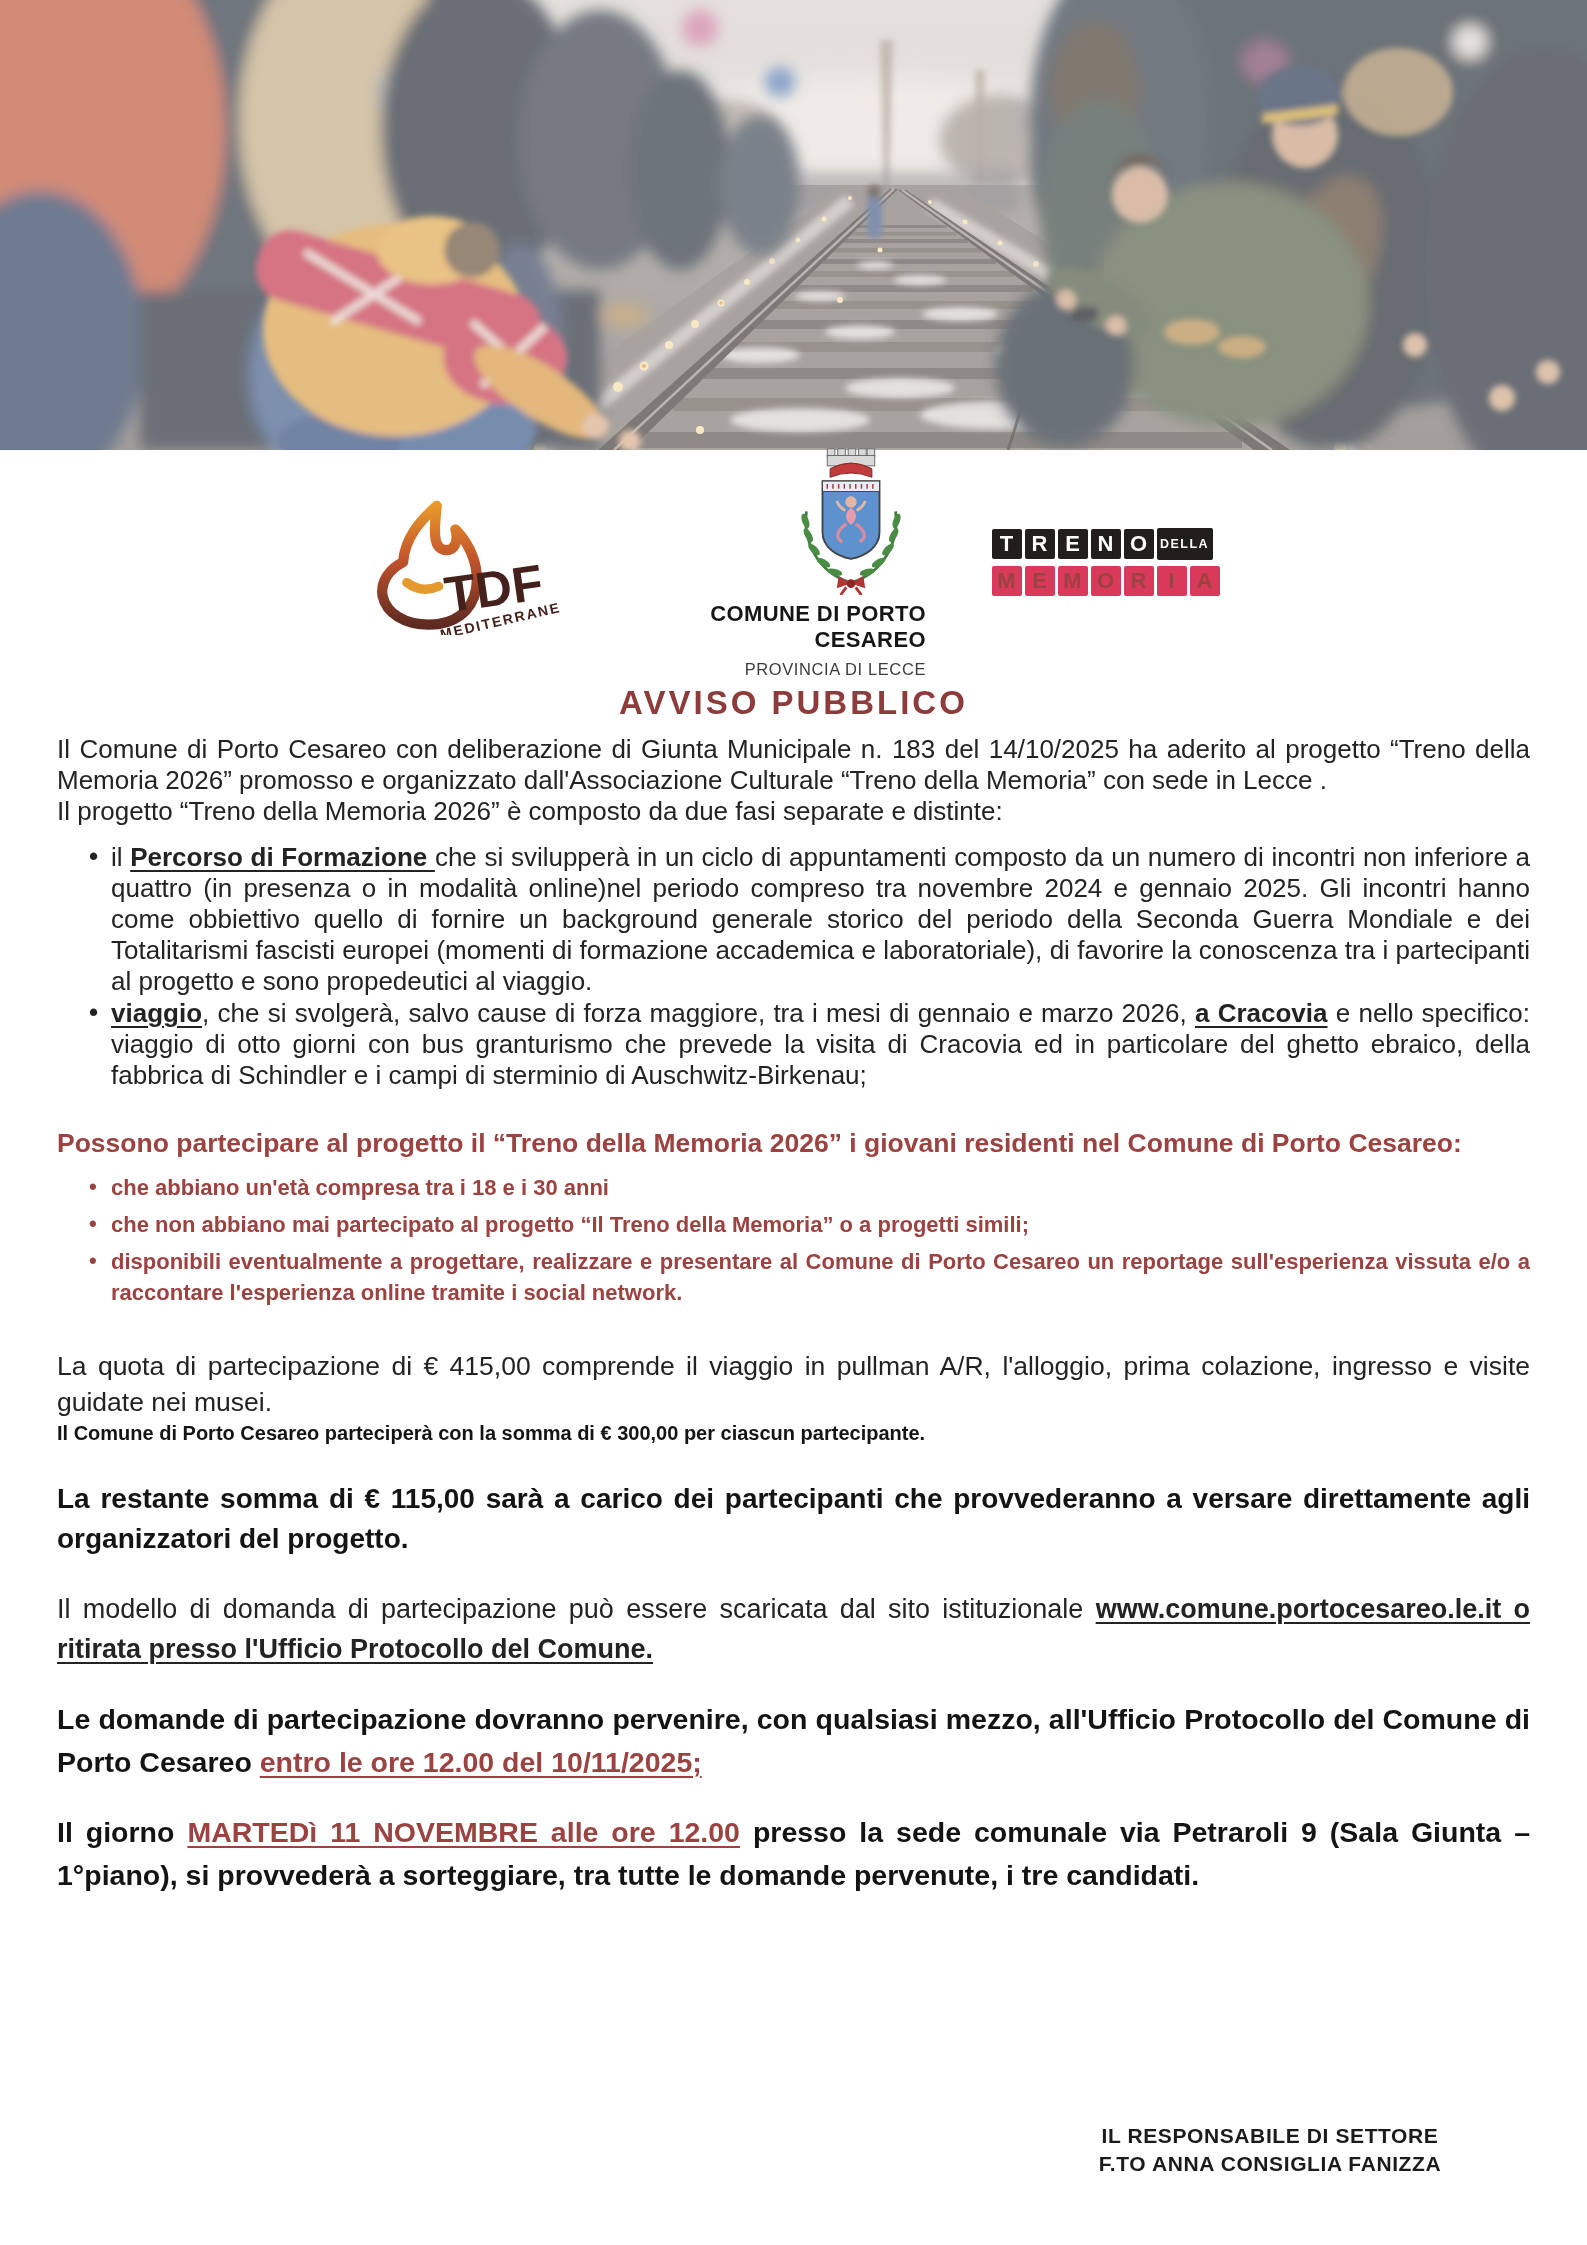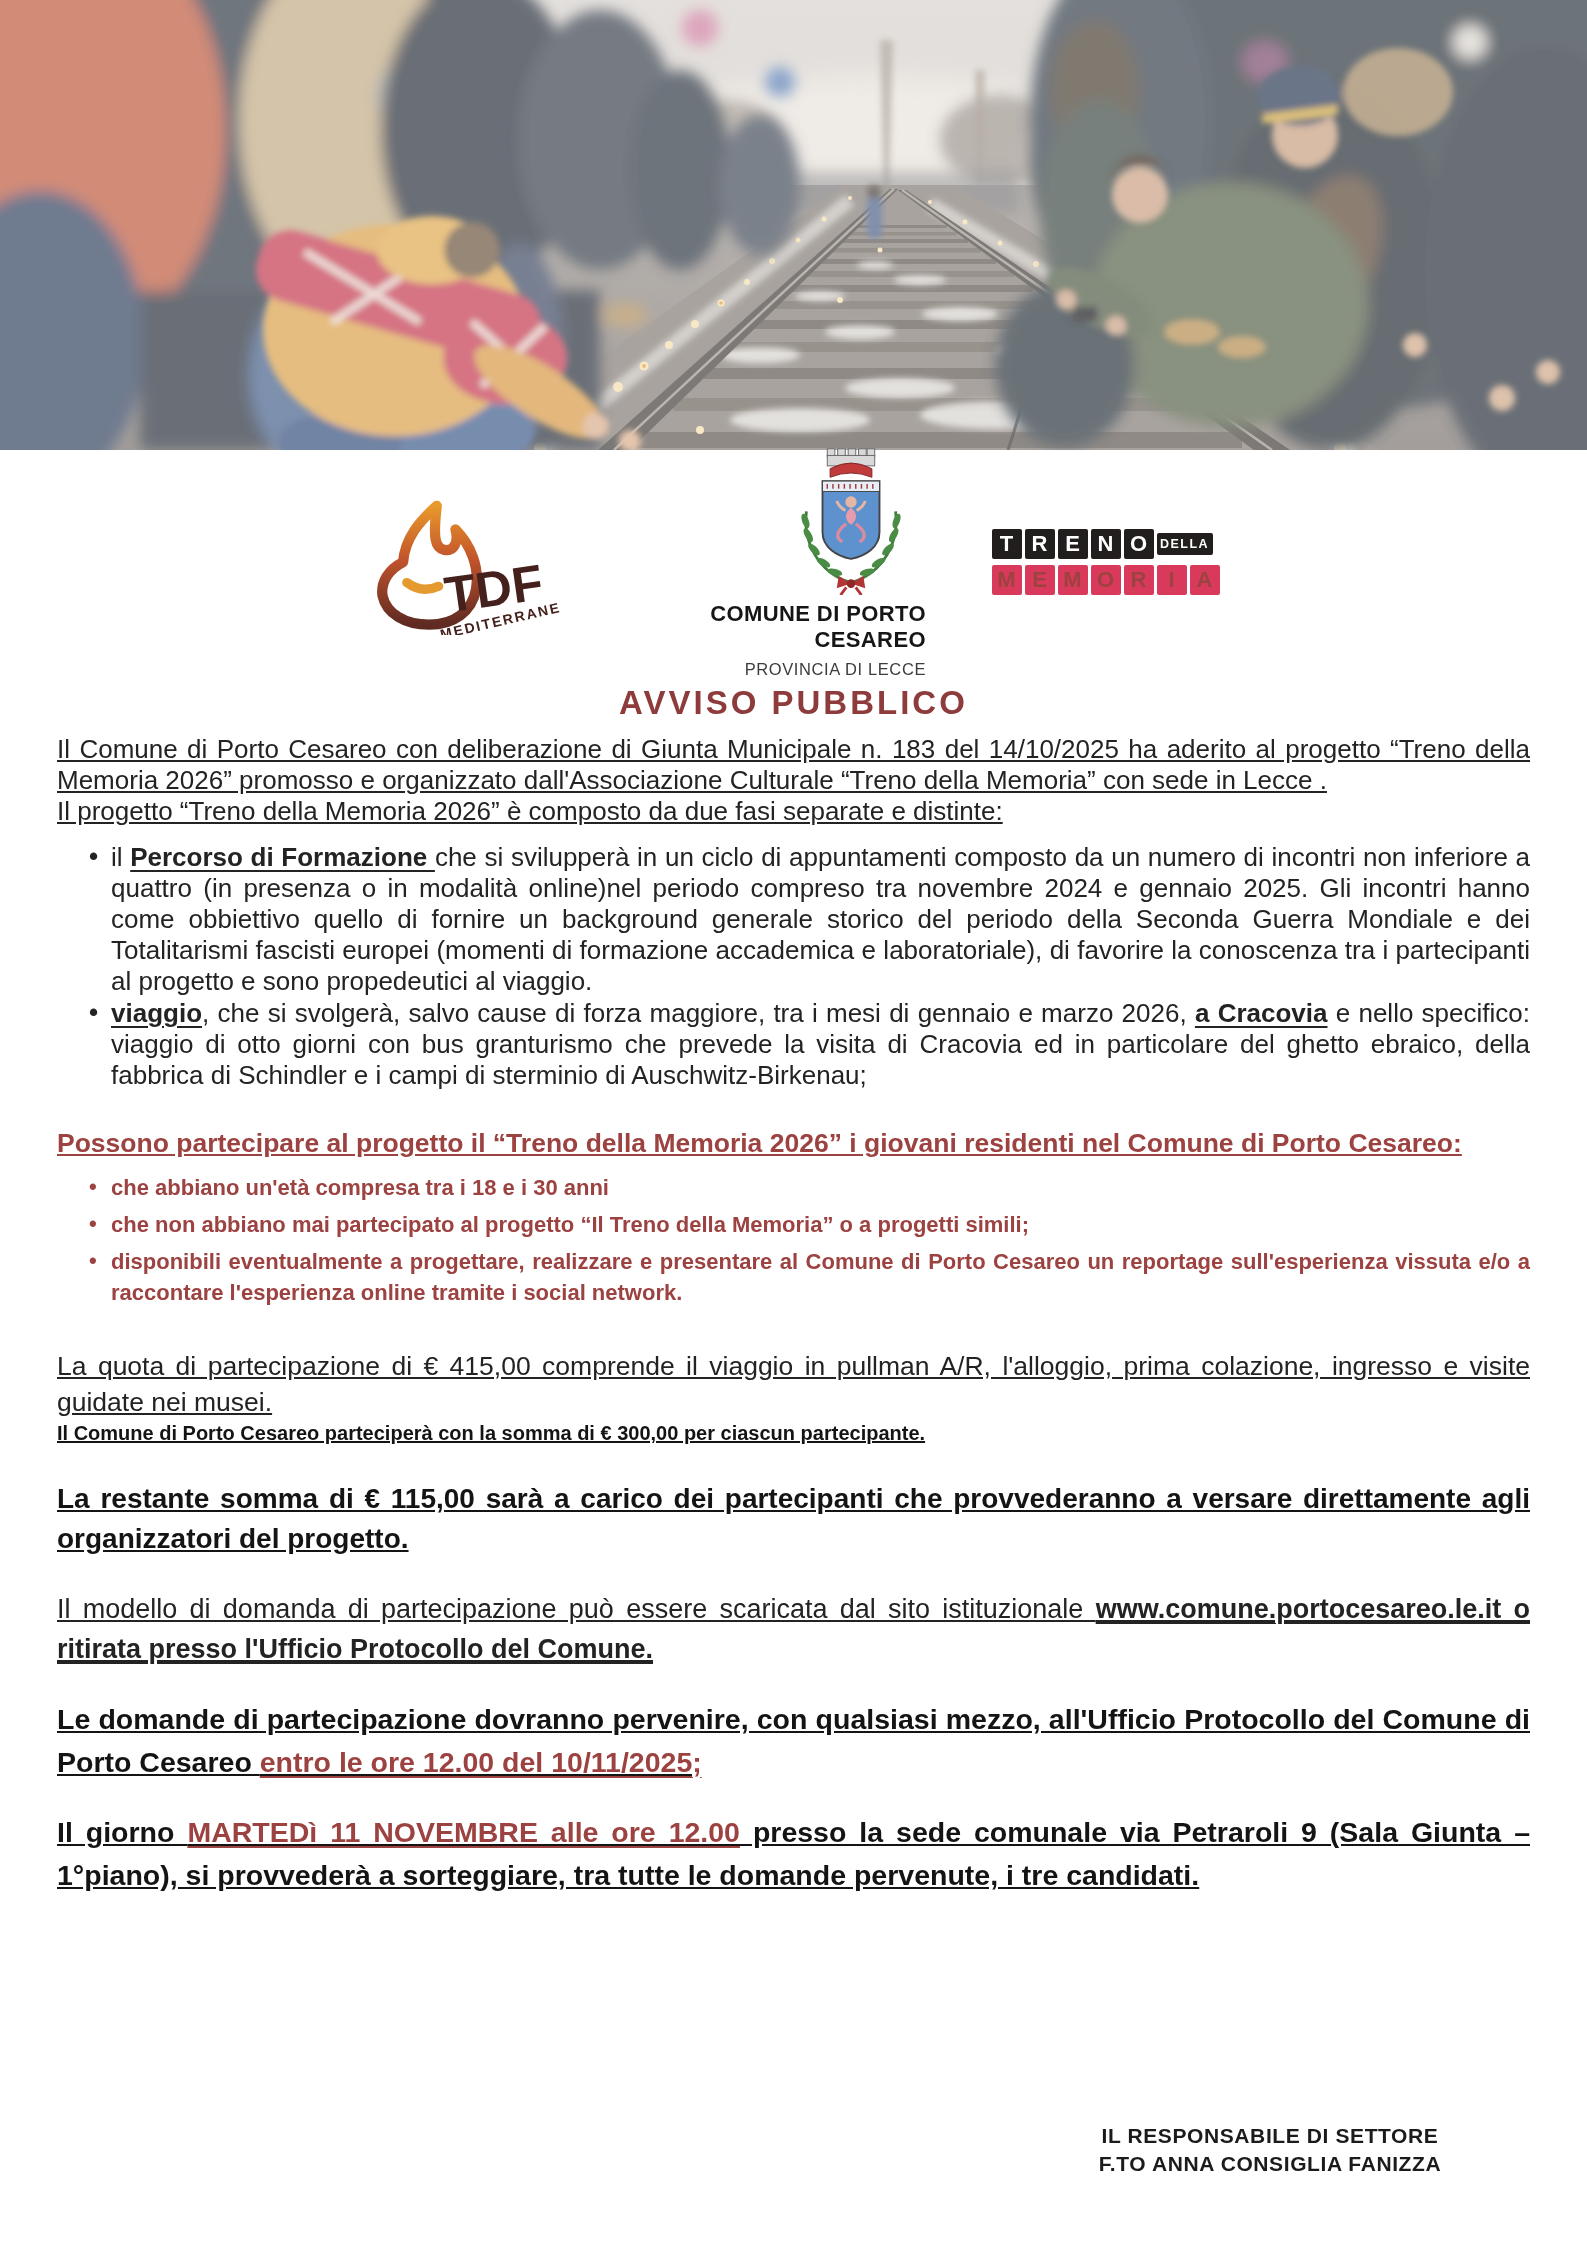--- a/index.html
+++ b/index.html
@@ -20,29 +20,29 @@
   .comune-name{font-size:22px;font-weight:800;color:#161616;letter-spacing:.4px;margin-top:2px;}
   .comune-prov{font-size:16.5px;font-weight:400;color:#3c3c3c;letter-spacing:.6px;margin-top:7px;}
   .logo-treno{width:250px;display:flex;flex-direction:column;gap:3px;align-items:flex-start;}
   .treno-row{display:flex;align-items:center;}
   .lbox{
     display:inline-flex;align-items:center;justify-content:center;
     width:30px;height:30px;margin:1.5px;border-radius:2px;
     background:#221e1e;color:#fff;font-weight:800;font-size:22px;line-height:1;
   }
   .lbox.red{background:#d93a5b;}
-  .lbox.della{width:56px;height:22px;font-size:12.5px;letter-spacing:1.5px;}
+  .lbox.della{width:56px;height:32px;font-size:12.5px;letter-spacing:1.5px;}
 
   
   h1.title{
     margin:36px 0 0 0;text-align:center;font-size:33px;font-weight:800;
     letter-spacing:3px;color:#8e3b3b;
   }
   .content{padding:0 57px;}
-  p{margin:0;text-decoration:underline;}
+  p{margin:0;}
   .just{text-align:justify;}
   .intro{margin-top:12px;font-size:26px;line-height:1.2;color:#232323;}
   ul.phases{list-style:none;margin:14px 0 0 0;padding:0 0 0 30px;font-size:26px;line-height:1.2;color:#232323;}
   ul.phases li{position:relative;padding-left:24px;text-align:justify;}
   ul.phases li::before{content:"•";position:absolute;left:2px;top:-1px;font-weight:700;}
   .red{color:#9c4240;}
   .b{font-weight:700;}
   .u{text-decoration:underline;text-decoration-thickness:2px;text-underline-offset:4px;}
   span.r{color:#9c4240;}
   .eligibility-heading{

